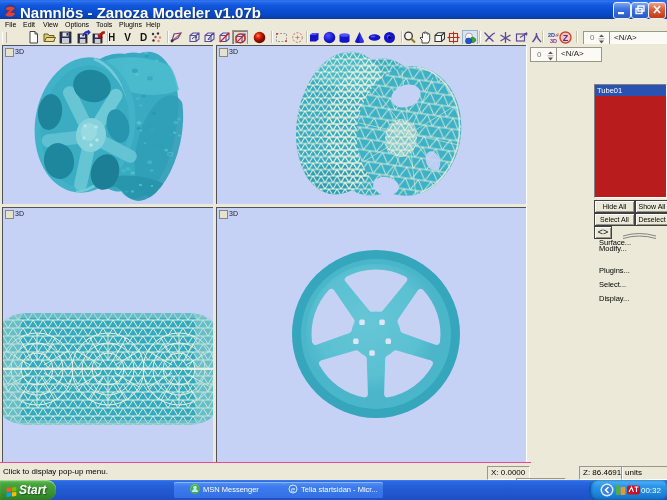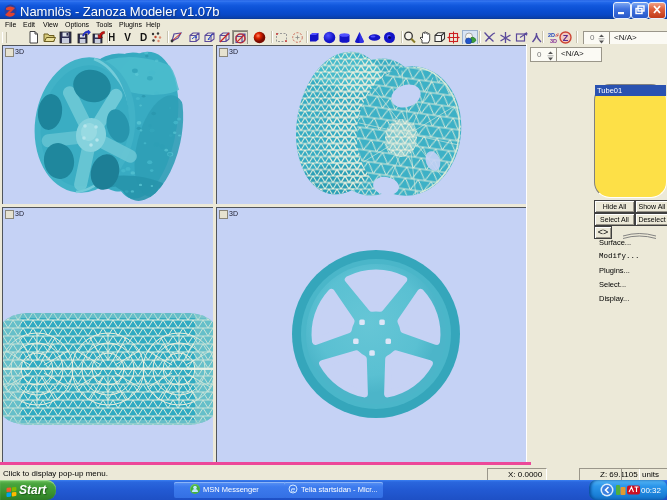--- a/index.html
+++ b/index.html
@@ -2,21 +2,21 @@
 <html><head>
 <meta charset="utf-8">
 <style>
 html,body{margin:0;padding:0;}
 #screen{position:relative;width:667px;height:500px;overflow:hidden;
   font-family:"Liberation Sans",sans-serif;background:#ece9d8;}
 .abs{position:absolute;}
 
 #titlebar{left:0;top:0;width:667px;height:19px;
   background:linear-gradient(180deg,#1c5be0 0%,#3a7bf2 5%,#2268ea 12%,#1157dc 30%,#0a4ed2 55%,#0848c6 78%,#0a41ae 92%,#093a98 100%);}
-#titletext{left:20px;top:4px;color:#fff;font-size:13px;font-weight:normal;
+#titletext{left:20px;top:4px;color:#fff;font-size:15px;font-weight:bold;
   text-shadow:1px 1px 1px #123a82;white-space:nowrap;}
 .tbtn{top:2px;width:16px;height:15px;border-radius:3px;border:1px solid #e8f0fc;
   background:linear-gradient(180deg,#7ba6f2 0%,#3e72e0 40%,#2858c8 100%);
   color:#fff;font-size:10px;text-align:center;line-height:14px;}
 #btn-close{background:linear-gradient(180deg,#f0a086 0%,#e0613c 40%,#c03a18 100%);}
 
 #menubar{left:0;top:19px;width:667px;height:11px;font-size:7px;color:#000;}
 #menubar span{position:absolute;top:2px;}
 
 #toolbar{left:0;top:30px;width:667px;height:14px;}
@@ -24,31 +24,31 @@
 .sep{position:absolute;top:1px;width:1px;height:12px;background:#c8c4b0;border-right:1px solid #fff;}
 
 .vp{background:#c5d2f5;border-top:1px solid #50555c;border-left:1px solid #50555c;overflow:hidden;box-sizing:content-box;}
 .vp svg{display:block;position:absolute;left:0;top:0;}
 #spin2,#spin1{background:#fbfaf4;border:1px solid #9a968a;}
 #combo2,#combo1{background:#fbfaf4;border:1px solid #9a968a;font-size:8px;color:#222;line-height:12px;padding-left:4px;}
 .vplabel{position:absolute;left:2px;top:2px;height:8px;font-size:7px;color:#1a1a2a;}
 .vpico{display:inline-block;width:7px;height:7px;background:#e6e2d0;border:1px solid #8a867a;
   vertical-align:top;margin-right:1px;}
 
-.box3d{background:#fde047;border-top:1px solid #808080;border-left:1px solid #808080;
-  border-bottom:1px solid #fff;border-right:1px solid #fff;border-radius:16px;}
+.box3d{background:#b91c1c;border-top:1px solid #808080;border-left:1px solid #808080;
+  border-bottom:1px solid #fff;border-right:1px solid #fff;}
 .btn{background:#ece9d8;border:1px solid #404040;
   box-shadow:inset 1px 1px 0 #fff, inset -1px -1px 0 #9a968a;
   font-size:7px;text-align:center;color:#000;white-space:nowrap;overflow:hidden;}
 .plink{position:absolute;left:599px;font-size:7.5px;color:#000;}
 
-#statusbar{left:0;top:462px;width:531px;height:18px;background:#ece9d8;border-top:3px solid #ec4899;
+#statusbar{left:0;top:462px;width:531px;height:18px;background:#ece9d8;border-top:1px solid #ec4899;
   font-size:8px;color:#000;}
 .sfield{position:absolute;top:3px;height:12px;border:1px solid;border-color:#9a968a #fff #fff #9a968a;
-  padding-left:20px;font-size:8px;line-height:12px;white-space:nowrap;overflow:hidden;}
+  padding-left:3px;font-size:8px;line-height:12px;white-space:nowrap;overflow:hidden;}
 
 #taskbar{left:0;top:480px;width:667px;height:26px;
   background:linear-gradient(180deg,#3a80f2 0%,#2a66dd 8%,#2259d2 40%,#1d4fc4 80%,#1a46ae 100%);}
 #startbtn{left:0;top:0;width:56px;height:20px;border-radius:0 9px 9px 0;
   background:linear-gradient(180deg,#6bbf5e 0%,#48a43c 20%,#3b9431 60%,#2e7d26 100%);
   box-shadow:inset 0 1px 1px #9fdf8f;}
 #starttext{left:19px;top:3px;color:#fff;font-size:12px;font-weight:bold;font-style:italic;
   text-shadow:1px 1px 1px #1f5c1a;}
 .task{top:2px;height:16px;border-radius:2px;
   background:linear-gradient(180deg,#5a93f5 0%,#3d7bee 30%,#3470e4 100%);
@@ -549,30 +549,30 @@
   <div class="abs btn" style="left:635px;top:200px;width:32px;height:11px;line-height:11px;">Show All</div>
   <div class="abs btn" style="left:594px;top:213px;width:39px;height:11px;line-height:11px;">Select All</div>
   <div class="abs btn" style="left:635px;top:213px;width:32px;height:11px;line-height:11px;">Deselect</div>
   <div class="abs btn" style="left:594px;top:226px;width:16px;height:11px;line-height:10px;font-size:9px;">&lt;&gt;</div>
   <div class="abs" style="left:613px;top:226px;width:53px;height:12px;">
     <svg width="53" height="12">
         <path d="M10,8 Q26,3 43,8 M10,10.5 Q26,5.5 43,10.5" stroke="#777" fill="none" stroke-width="0.9"></path>
       </svg>
   </div>
   <div class="plink" style="top:238px;">Surface...</div>
-  <div class="plink" style="top:252px;font-family:Liberation Mono, monospace;">Modify...</div>
+  <div class="plink" style="top:244px;">Modify...</div>
   <div class="plink" style="top:266px;">Plugins...</div>
   <div class="plink" style="top:280px;">Select...</div>
   <div class="plink" style="top:294px;">Display...</div>
 
   <div id="statusbar" class="abs">
     <div class="abs" style="left:3px;top:4px;">Click to display pop-up menu.</div>
     <div class="sfield" style="left:487px;width:38px;">X: 0.0000</div>
     <div class="sfield" style="left:516px;width:45px;margin-top:12px;">Y: 29.7602</div>
-    <div class="sfield" style="left:579px;width:39px;">Z: 69.1105</div>
+    <div class="sfield" style="left:579px;width:39px;">Z: 86.4691</div>
     <div class="sfield" style="left:621px;width:43px;">units</div>
   </div>
 
   <div id="taskbar" class="abs">
     <div id="startbtn" class="abs"></div>
     <div id="starttext" class="abs">Start</div>
     <div class="abs" style="left:6px;top:4px;width:11px;height:11px;">
       <svg width="11" height="11">
           <g transform="skewY(-6)">
             <rect x="0.5" y="1" width="4.6" height="4.2" rx="1" fill="#f25a29"></rect>

